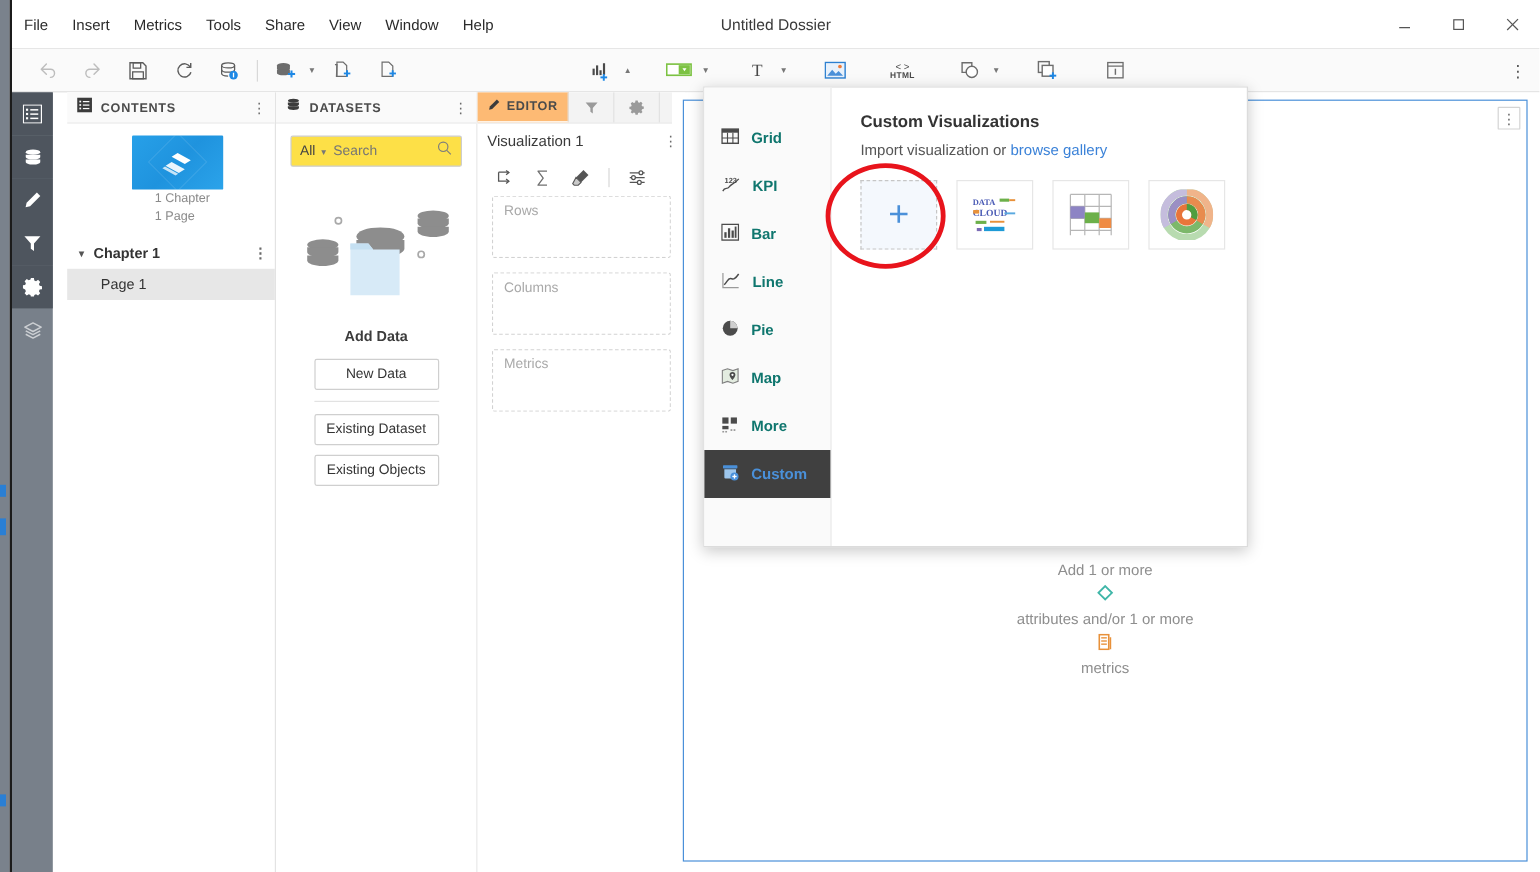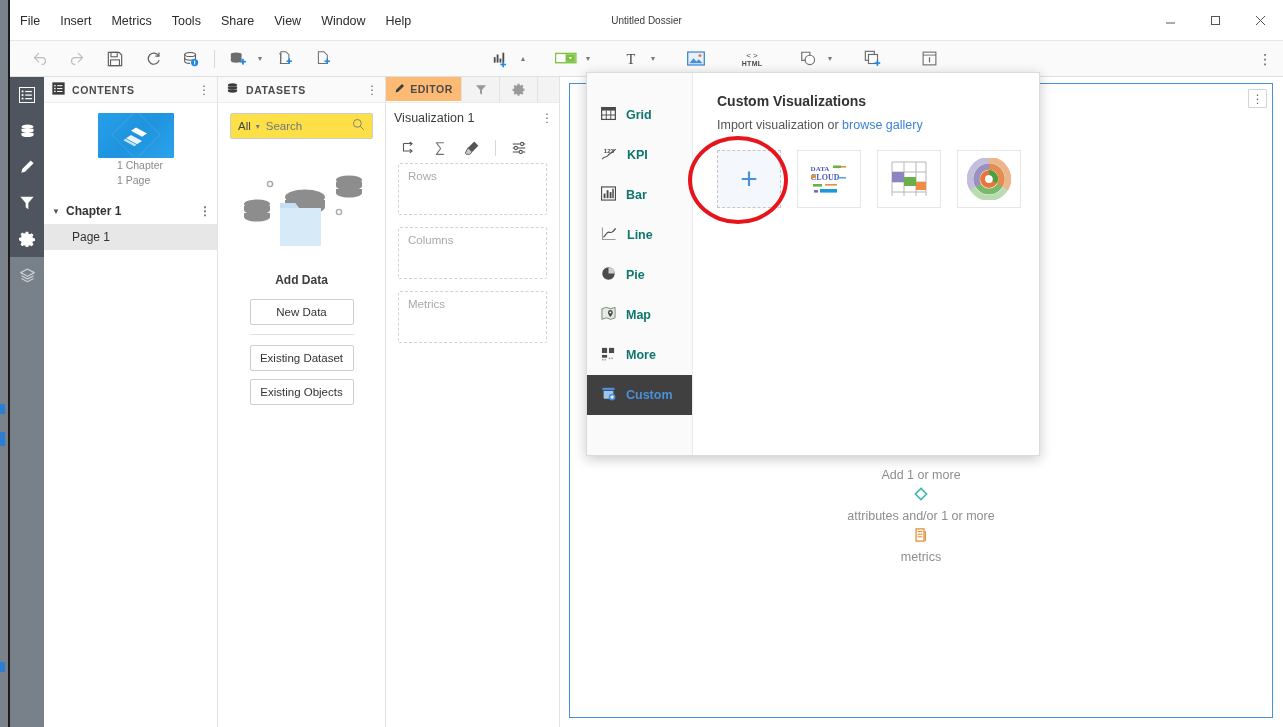--- a/index.html
+++ b/index.html
@@ -21,21 +21,21 @@
     position:absolute; left:10px; top:0; width:1273px; height:41px;
     background:#ffffff; border-bottom:1px solid #e6e6e6;
   }
   .menubar { position:absolute; left:0; top:0; height:41px; display:flex; align-items:center; padding-left:0px; }
   .menu-item {
     font-size:12.5px; color:#2b2b2b; padding:4px 10px; cursor:default; white-space:nowrap;
   }
   .win-title {
     position:absolute; left:0; top:0; width:1273px; height:41px;
     display:flex; align-items:center; justify-content:center;
-    font-size:10px; color:#3a3a3a; pointer-events:none;
+    font-size:13px; color:#3a3a3a; pointer-events:none;
   }
   .win-btns { position:absolute; right:0; top:0; height:41px; display:flex; align-items:center; }
   .win-btn { width:45px; height:41px; display:flex; align-items:center; justify-content:center; color:#555; font-size:13px; }
 
   
   .toolbar {
     position:absolute; left:10px; top:41px; width:1273px; height:36px;
     background:#fafafa; border-bottom:1px solid #e0e0e0;
     display:flex; align-items:center;
   }
@@ -57,21 +57,21 @@
     background:#78808a;
   }
   .rail-btn {
     width:34px; height:36px; display:flex; align-items:center; justify-content:center;
     color:#ffffff;
   }
   .rail-btn.active { background:#4e555e; }
   .rail-btn.dim { opacity:.62; }
 
   
-  .panel { position:absolute; top:77px; height:650px; background:#ffffff; border-right:1px solid #e3e3e3; }
+  .panel { position:absolute; top:77px; height:650px; background:#ffffff; border-right:1px solid #e3e3e3;margin-left:12px; }
   .panel-hd {
     height:26px; display:flex; align-items:center; padding:0 8px;
     border-bottom:1px solid #ececec; background:#fafafa; position:relative;
   }
   .panel-hd .ttl { font-size:10.5px; font-weight:bold; letter-spacing:.6px; color:#4b4b4b; margin-left:7px; }
   .panel-kebab { position:absolute; right:5px; top:4px; width:16px; height:18px;
      display:flex; align-items:center; justify-content:center; color:#6a6a6a; font-size:12px; }
 
   
   #contents { left:44px; width:174px; }

